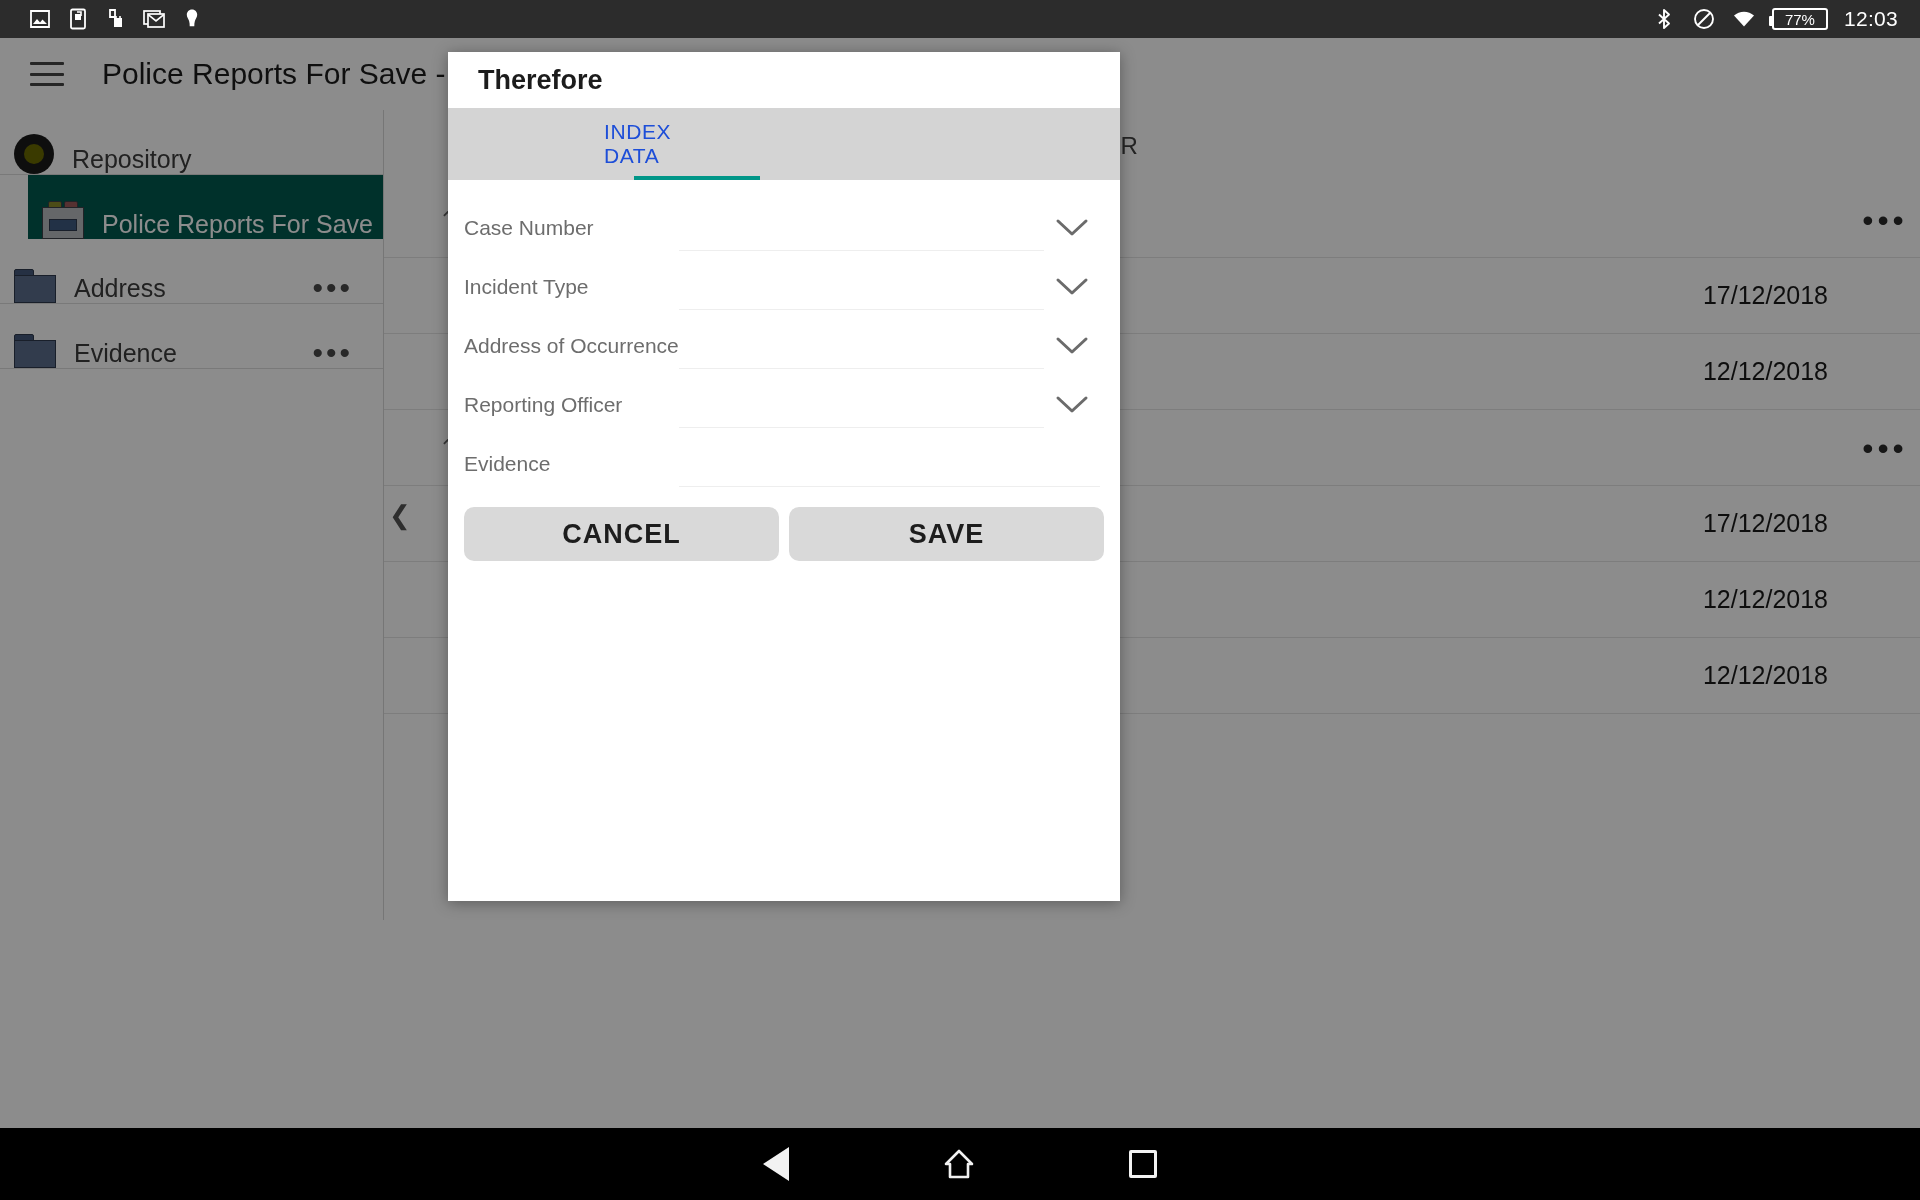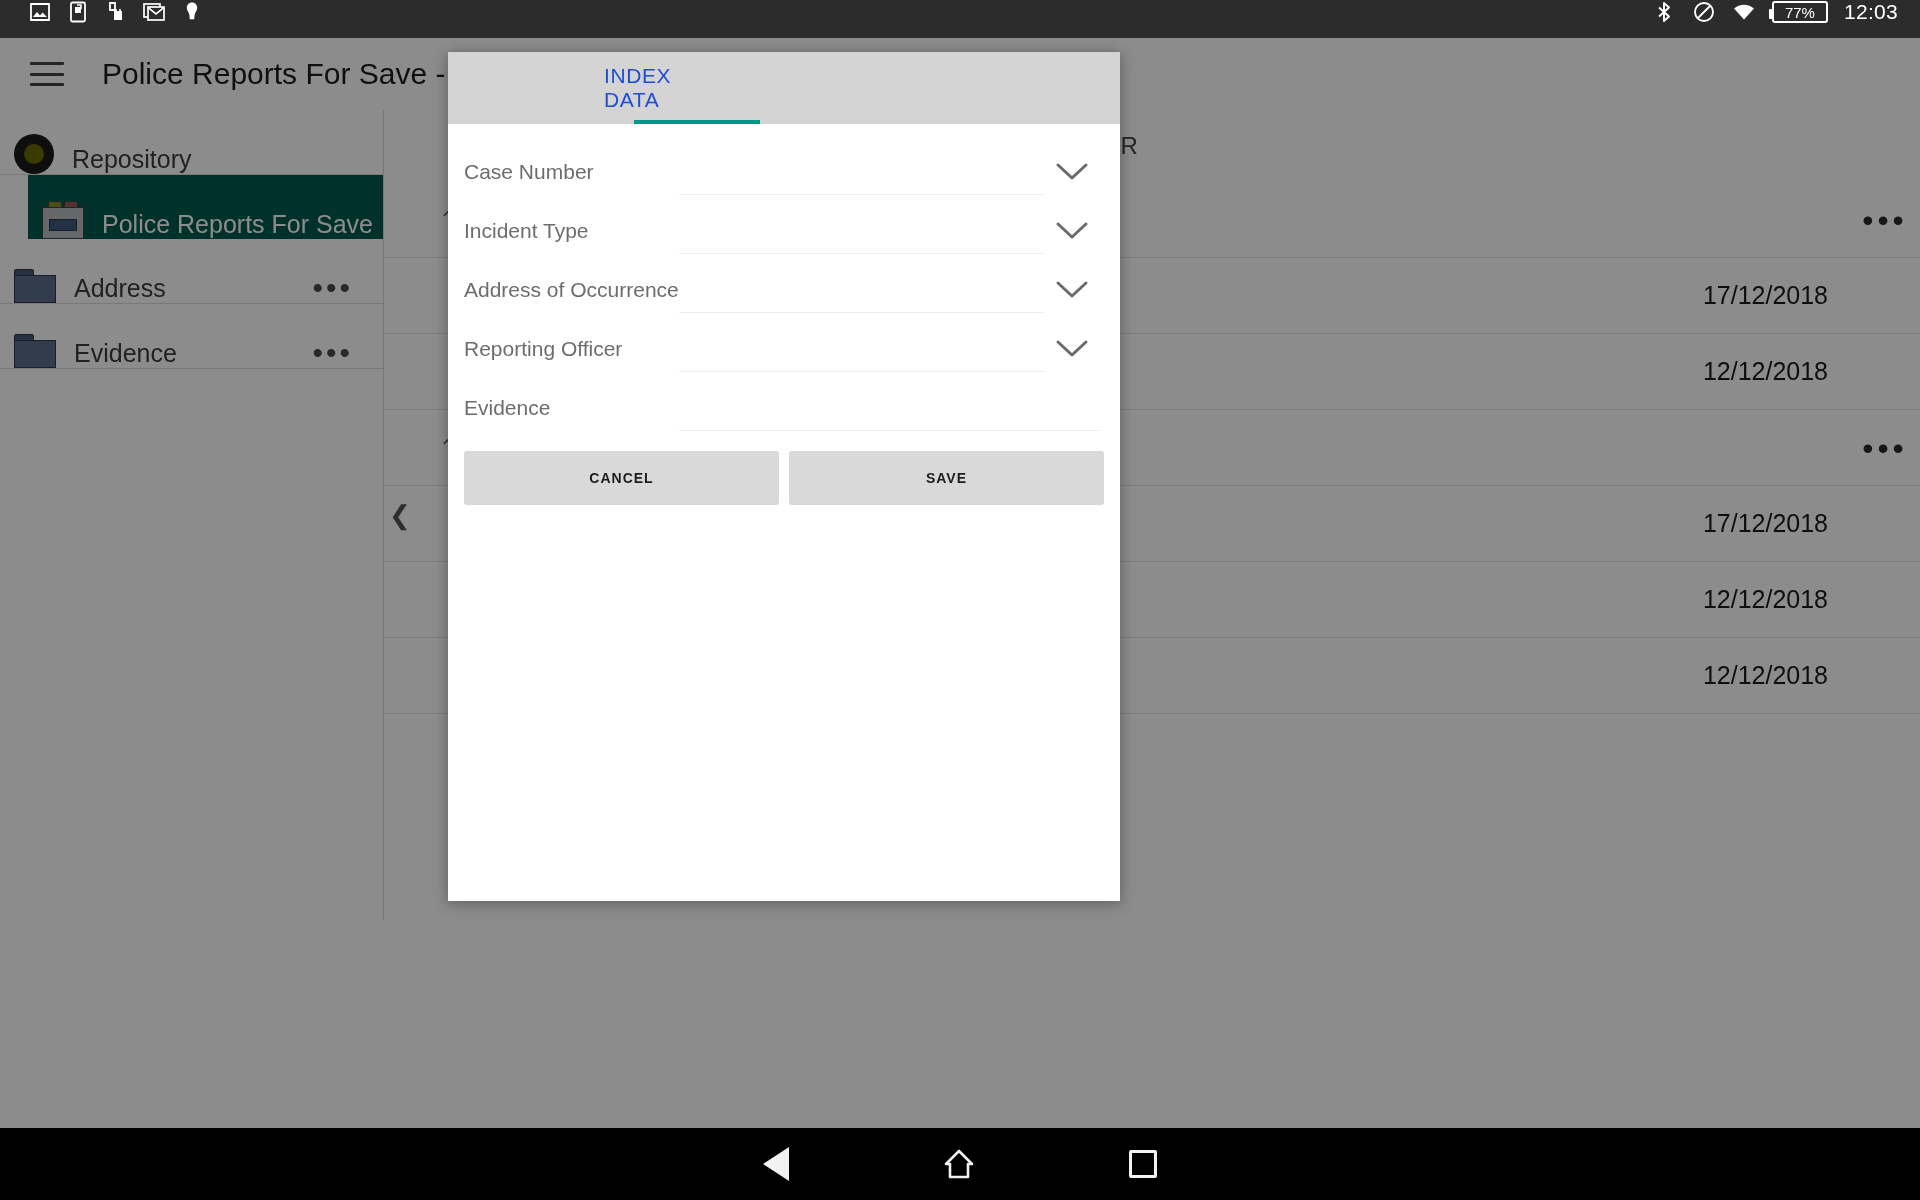--- a/index.html
+++ b/index.html
@@ -4,21 +4,21 @@
 <style>
   * { margin:0; padding:0; box-sizing:border-box; }
   html,body { width:1920px; height:1200px; overflow:hidden; background:#000; }
   body { font-family:"Liberation Sans", sans-serif; }
 
   #screen { position:relative; width:1920px; height:1200px; background:#fff; }
 
   
   .statusbar {
     position:absolute; left:0; top:0; width:1920px; height:38px;
-    background:#2c2c2c; display:flex; align-items:flex-start;
+    background:#2c2c2c; display:flex; align-items:center;
     padding:0 16px; z-index:60;
   }
   .sb-left { display:flex; align-items:center; gap:14px; margin-left:12px; }
   .sb-right { margin-left:auto; display:flex; align-items:center; gap:16px; padding-right:6px; }
   .sb-ico { width:24px; height:24px; display:block; fill:#fff; }
   .sb-batt {
     border:2px solid #fff; border-radius:3px; height:22px; min-width:56px;
     color:#fff; font-size:15px; display:flex; align-items:center;
     justify-content:center; position:relative; padding:0 4px; letter-spacing:0;
   }
@@ -104,22 +104,22 @@
   .tab-underline { position:absolute; bottom:0; left:186px; width:126px; height:4px; background:#009688; }
   .dlg-body { flex:1; background:#fff; padding:18px 0 0 0; }
   .field { height:59px; display:flex; align-items:center; padding:0 20px 0 16px; position:relative; }
   .field .f-label { font-size:21px; color:#6d6d6d; width:215px; flex:none; }
   .field .f-input { flex:1; height:46px; border-bottom:1px solid #eeeeee; display:flex; align-items:center; }
   .field .f-value { font-size:21px; color:#222; }
   .field .f-chev { width:56px; display:flex; align-items:center; justify-content:center; color:#6b6b6b; }
   .field.no-chev .f-input { margin-right:0; }
   .dlg-actions { display:flex; gap:10px; padding:14px 16px 0 16px; }
   .dlg-btn {
-    flex:1; height:54px; background:#d9d9d9; border:none; border-radius:3px;
-    font-size:14px; letter-spacing:1px; color:#1d1d1d; cursor:pointer;
+    flex:1; height:54px; background:#d9d9d9; border:none; border-radius:10px;
+    font-size:27px; letter-spacing:1px; color:#1d1d1d; cursor:pointer;
     font-family:"Liberation Sans", sans-serif; font-weight:bold;
   }
 
   
   .navbar {
     position:absolute; left:0; bottom:0; width:1920px; height:72px;
     background:#000; display:flex; align-items:center; justify-content:center;
     gap:154px; z-index:70;
   }
   .nav-back { width:0; height:0; border-top:17px solid transparent; border-bottom:17px solid transparent; border-right:26px solid #f2f2f2; cursor:pointer; }
@@ -237,20 +237,21 @@
         <span class="row-title">p</span>
       </div>
       <span class="row-date">12/12/2018</span>
       <span class="row-dots"></span>
     </div>
   </div>
 
   <div class="scrim"></div>
 
   <div class="dialog">
+    <div class="dlg-title">Therefore</div>
 
     <div class="dlg-tabs">
       <div class="dlg-tab t-index">
         <span>INDEX DATA</span>
       </div>
       <div class="tab-underline"></div>
     </div>
 
     <div class="dlg-body">
 

